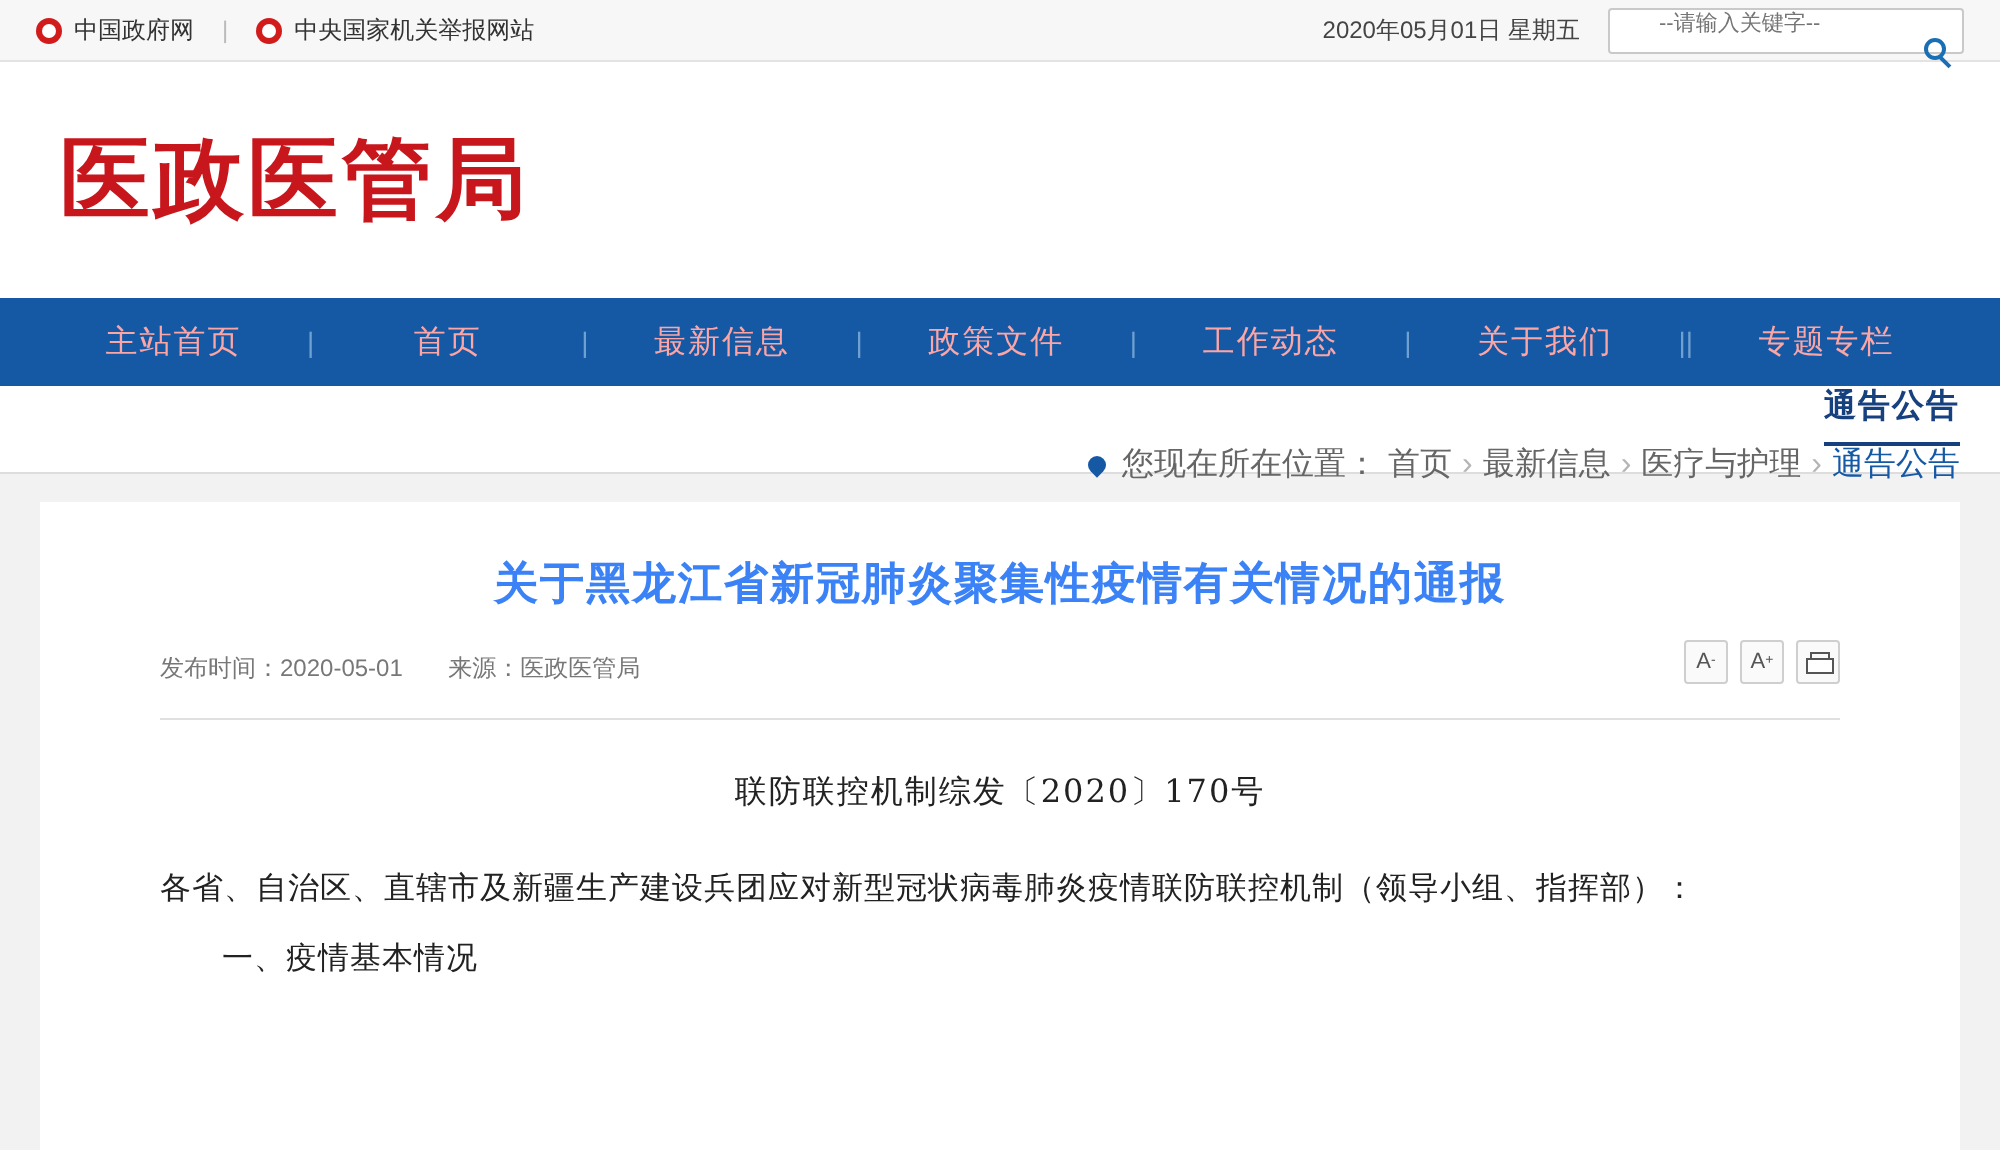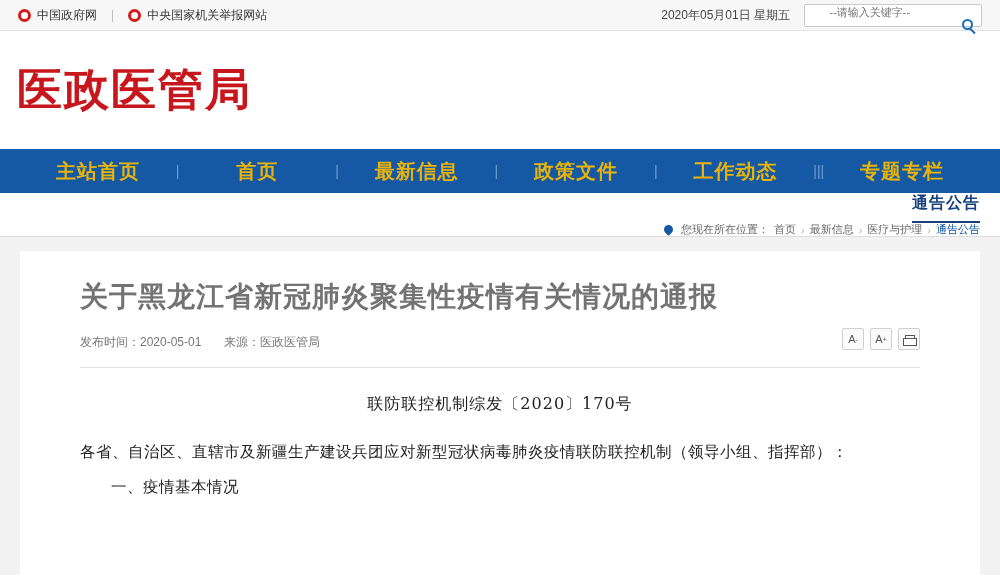--- a/index.html
+++ b/index.html
@@ -65,43 +65,43 @@
   .mag::after {
     content: ""; position: absolute; right: -5px; bottom: -4px;
     width: 7px; height: 2px; background: #1a6fb4;
     transform: rotate(45deg);
   }
 
   
   .logo-band {
     height: 118px;
     display: flex; align-items: center;
-    padding-left: 17px;
+    padding-left: 30px;
     background: #fff;
   }
   .logo-title {
     font-family: "DejaVu Sans", sans-serif;
     font-weight: bold;
     font-size: 45px;
     letter-spacing: 2px;
     color: #c8161d;
   }
 
   
   .nav {
     height: 44px;
     background: #1559a5;
     display: flex; align-items: center;
     justify-content: center;
     color: #fff;
   }
   .nav-inner { display: flex; align-items: center; width: 960px; }
   .nav-item {
-    font-size: 20px; font-weight: bold;
-    color: #eab308; text-decoration: none;
+    font-size: 16px; font-weight: normal;
+    color: #fca5a5; text-decoration: none;
     padding: 0 4px;
     flex: 1; text-align: center;
     white-space: nowrap;
     letter-spacing: 1px;
   }
   .nav-div { color: #6ea0d0; font-size: 14px; }
 
   
   .crumb-strip {
     height: 44px;
@@ -113,21 +113,21 @@
   }
   .crumb-title {
     font-size: 16px; font-weight: bold; color: #17417e;
     padding-bottom: 7px;
     border-bottom: 2px solid #17417e;
     margin-bottom: -1px;
     letter-spacing: 1px;
   }
   .crumb-right {
     margin-left: auto; display: flex; align-items: center;
-    gap: 5px; font-size: 11px; color: #666;
+    gap: 5px; font-size: 16px; color: #666;
     padding-bottom: 10px;
   }
   .pin {
     width: 9px; height: 9px; background: #1559a5;
     border-radius: 50% 50% 50% 0;
     transform: rotate(-45deg);
     display: inline-block; margin-right: 3px;
   }
   .crumb-right a { color: #666; text-decoration: none; }
   .crumb-right .sep { color: #b5b5b5; }
@@ -140,23 +140,24 @@
     padding: 14px 0 0 0;
   }
   .article {
     width: 960px; margin: 0 auto;
     background: #fff;
     height: 100%;
     padding: 26px 60px 0 60px;
     position: relative;
   }
   .art-title {
-    font-size: 28px;
+    text-align: center;
+    font-size: 22px;
     font-weight: bold;
-    color: #737373;
+    color: #3b82f6;
     letter-spacing: 1px;
     line-height: 1.4;
   }
   .art-meta {
     margin-top: 18px;
     text-align: left;
     font-size: 12px;
     color: #777;
     padding-bottom: 16px;
     border-bottom: 1px solid #e0e0e0;
@@ -238,20 +239,21 @@
     <a class="nav-item" href="#">主站首页</a>
     <span class="nav-div">|</span>
     <a class="nav-item" href="#">首页</a>
     <span class="nav-div">|</span>
     <a class="nav-item" href="#">最新信息</a>
     <span class="nav-div">|</span>
     <a class="nav-item" href="#">政策文件</a>
     <span class="nav-div">|</span>
     <a class="nav-item" href="#">工作动态</a>
     <span class="nav-div">|</span>
+    <a class="nav-item" href="#">关于我们</a>
     <span class="nav-div">|</span>
     <span class="nav-div">|</span>
     <a class="nav-item" href="#">专题专栏</a>
   </div>
 </div>
 
 <div class="crumb-strip">
   <div class="crumb-title">通告公告</div>
   <div class="crumb-right">
     <span class="pin"></span>

